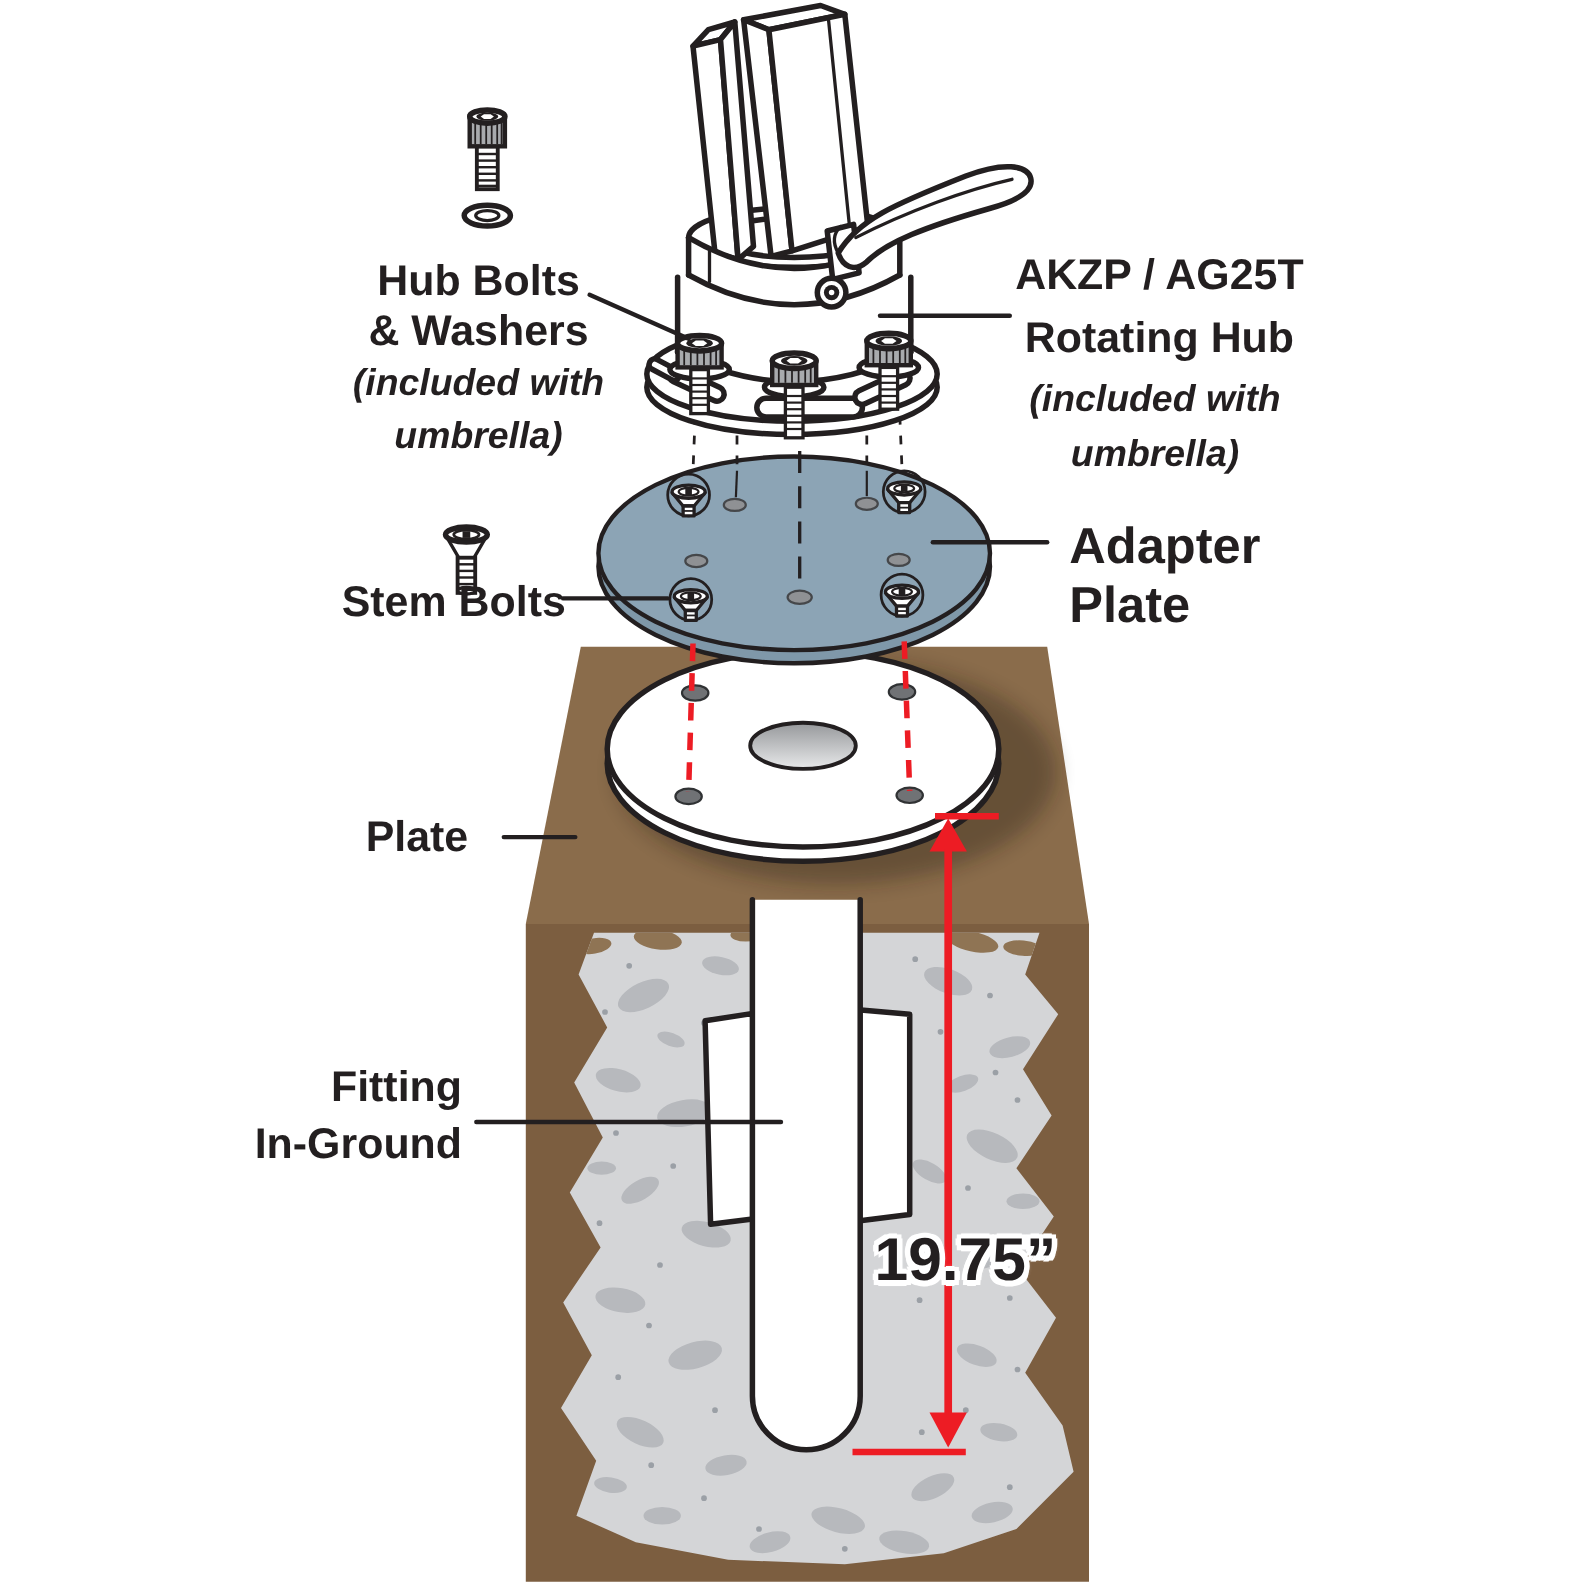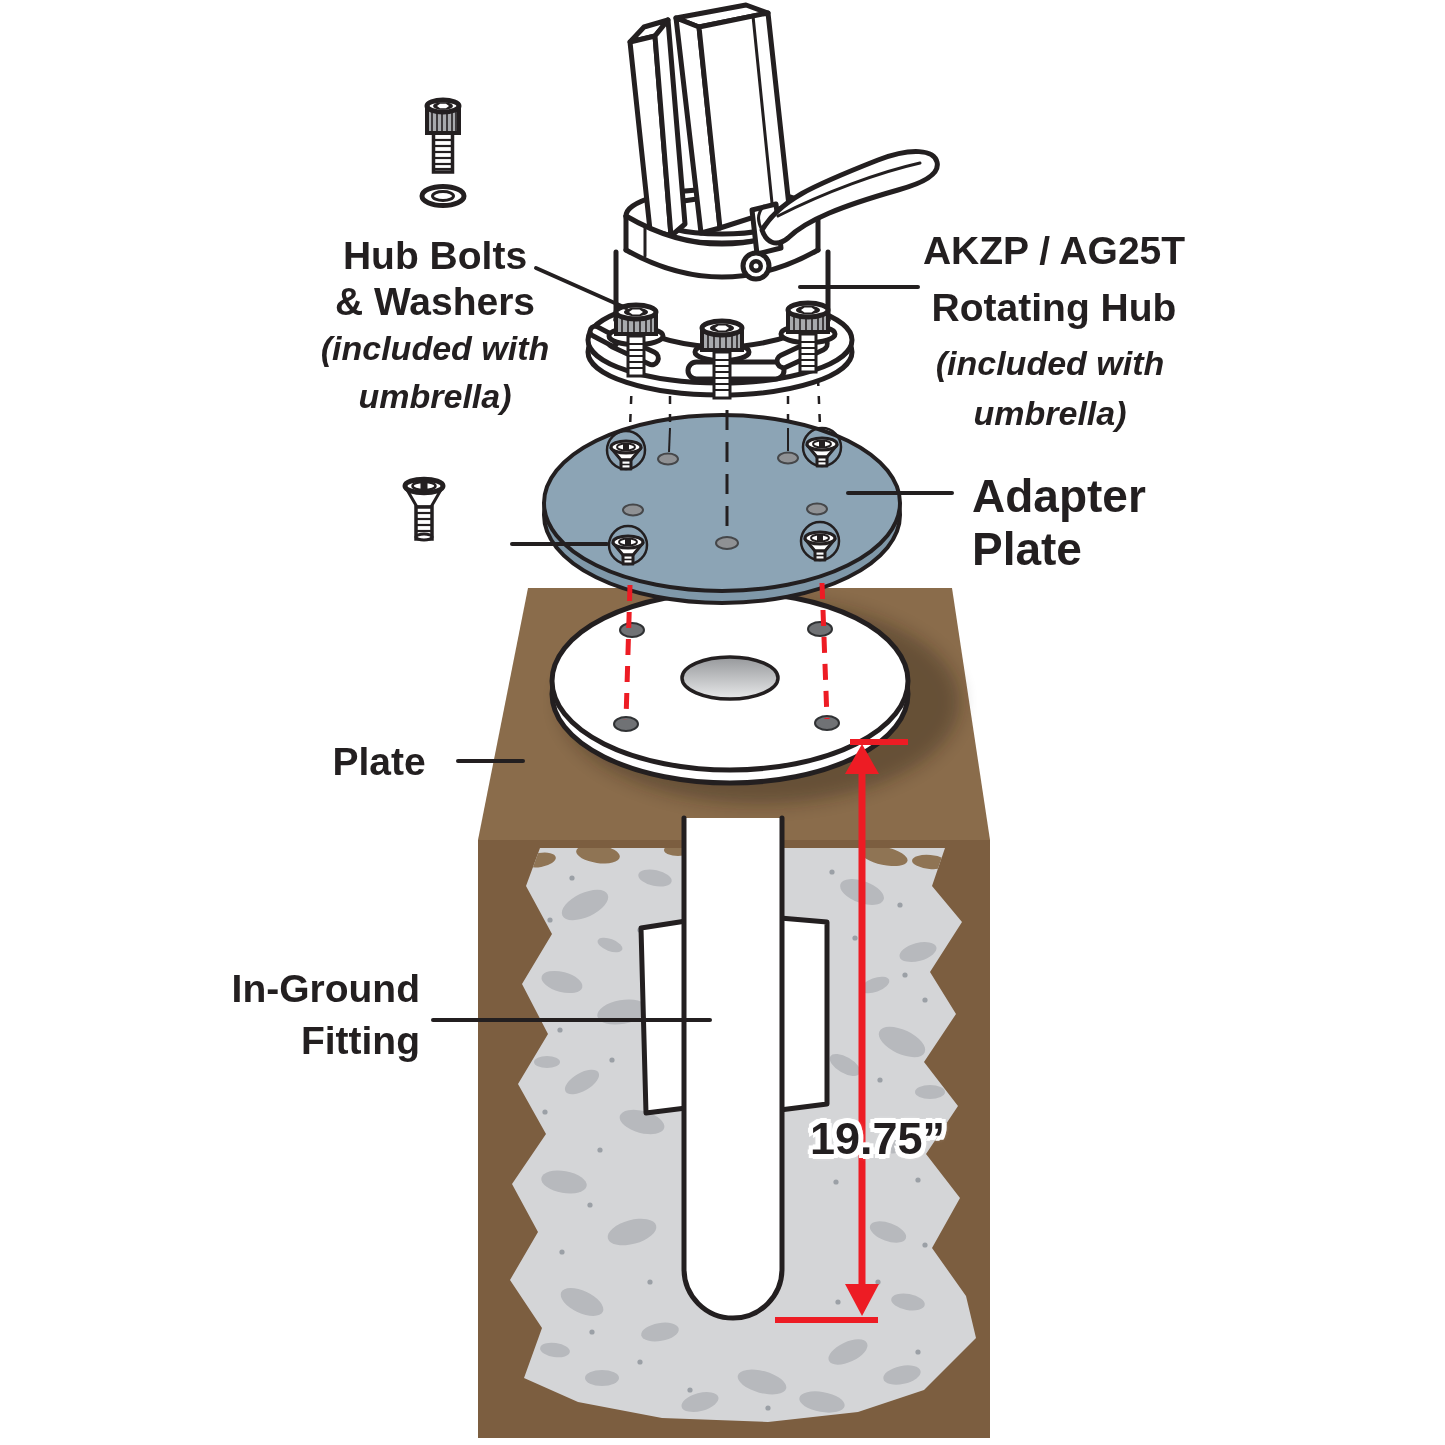--- a/index.html
+++ b/index.html
@@ -424,23 +424,24 @@
 <div class="lbl ital center" style="left:895px;top:338px;width:310px;font-size:34px;line-height:50px;">
   <div>(included with</div>
   <div>umbrella)</div>
 </div>
 
 <div class="lbl bold left" style="left:972px;top:470px;width:220px;font-size:46px;line-height:53px;">
   <div>Adapter</div>
   <div>Plate</div>
 </div>
 
+<div class="lbl bold center" style="left:310px;top:526px;width:205px;font-size:39px;">Stem Bolts</div>
 
 <div class="lbl bold center" style="left:303px;top:740px;width:152px;font-size:39px;">Plate</div>
 
 <div class="lbl bold right" style="left:225px;top:963px;width:195px;font-size:39px;line-height:52px;">
+  <div>Fitting</div>
   <div>In-Ground</div>
-  <div>Fitting</div>
-</div>
-
-<div class="lbl bold center outlined" style="left:795px;top:1113px;width:165px;font-size:45px;">19.75”</div>
+</div>
+
+<div class="lbl bold center outlined" style="left:795px;top:1113px;width:165px;font-size:55px;">19.75”</div>
 
 </div>
 
 </body></html>

